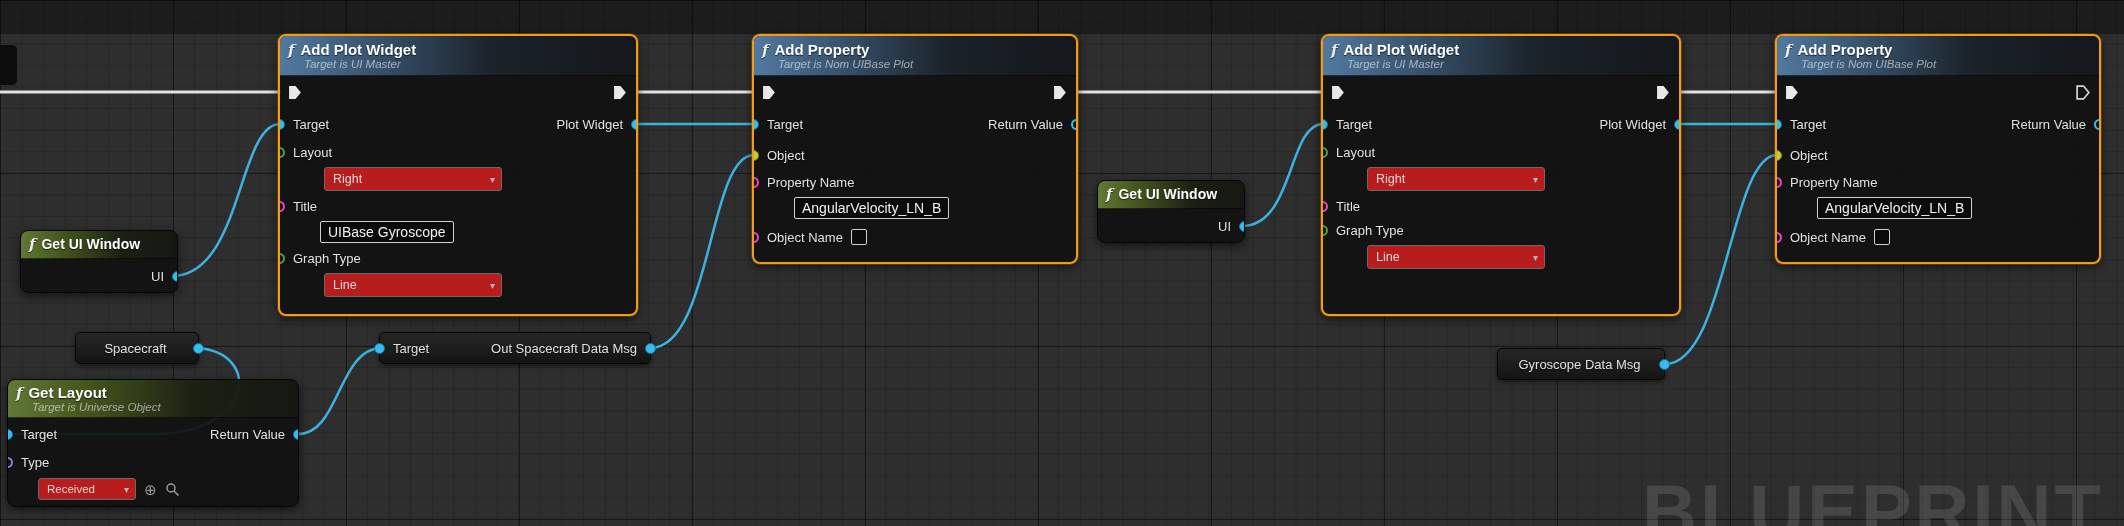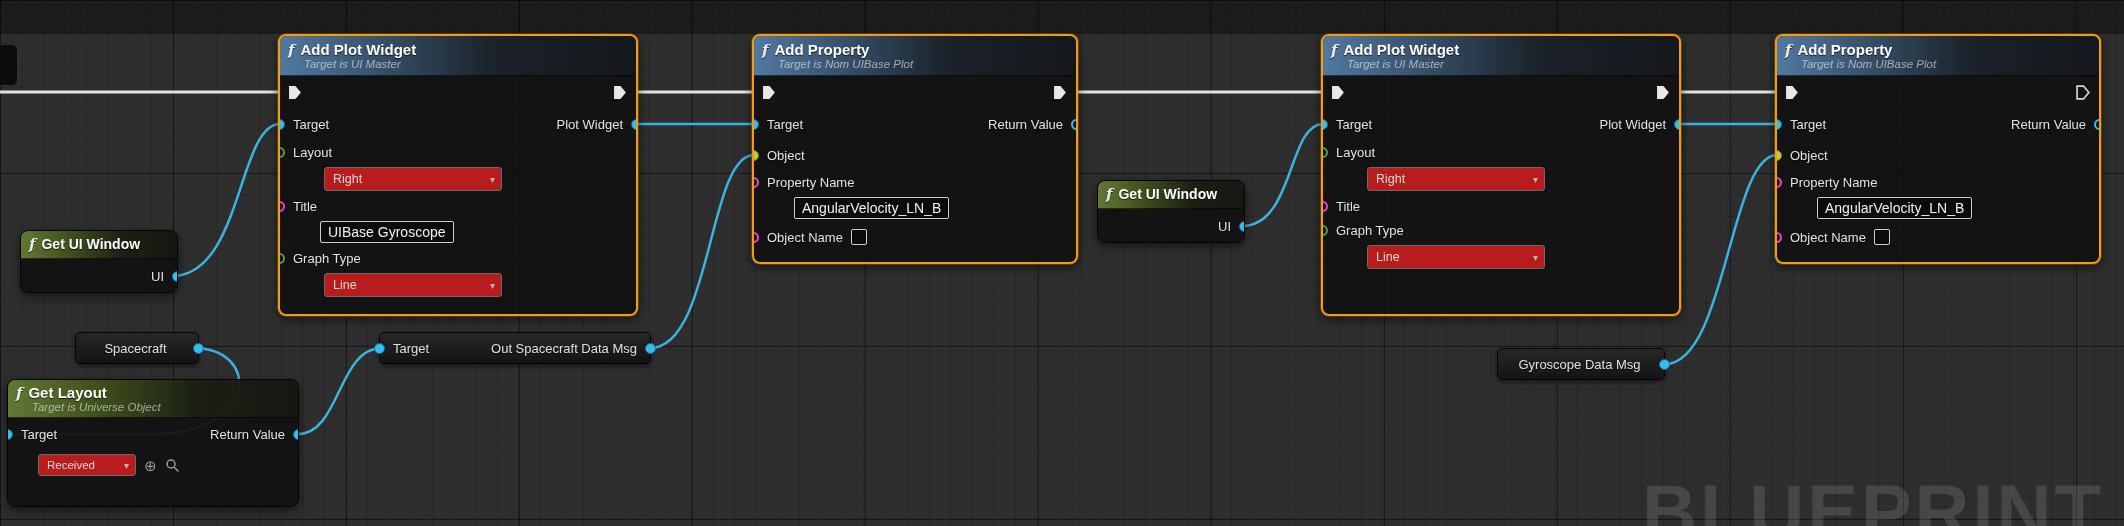--- a/index.html
+++ b/index.html
@@ -358,20 +358,24 @@
         </div>
       <div class="t2">Target is Universe Object</div>
     </div>
     <div class="row r32">
       <span class="pin left p-cyan"></span>
       <span class="lbl">Target</span>
       <span class="spacer"></span>
       <span class="lbl">Return Value</span>
       <span class="pin right p-cyan"></span>
     </div>
+    <div class="row r24">
+      <span class="pin left p-vio-h"></span>
+      <span class="lbl">Type</span>
+    </div>
     <div class="row r30 indent3">
       <div class="dd small">
         <span>Received</span>
         <span class="chev">▾</span>
       </div>
       <span class="gicon">⊕</span>
       <svg width="15" height="15" viewBox="0 0 15 15" class="gicon">
         <circle cx="6" cy="6" r="4" stroke="#9a9a9a" stroke-width="1.5" fill="none"></circle>
         <line x1="9" y1="9" x2="13.5" y2="13.5" stroke="#9a9a9a" stroke-width="1.5"></line>
       </svg>

